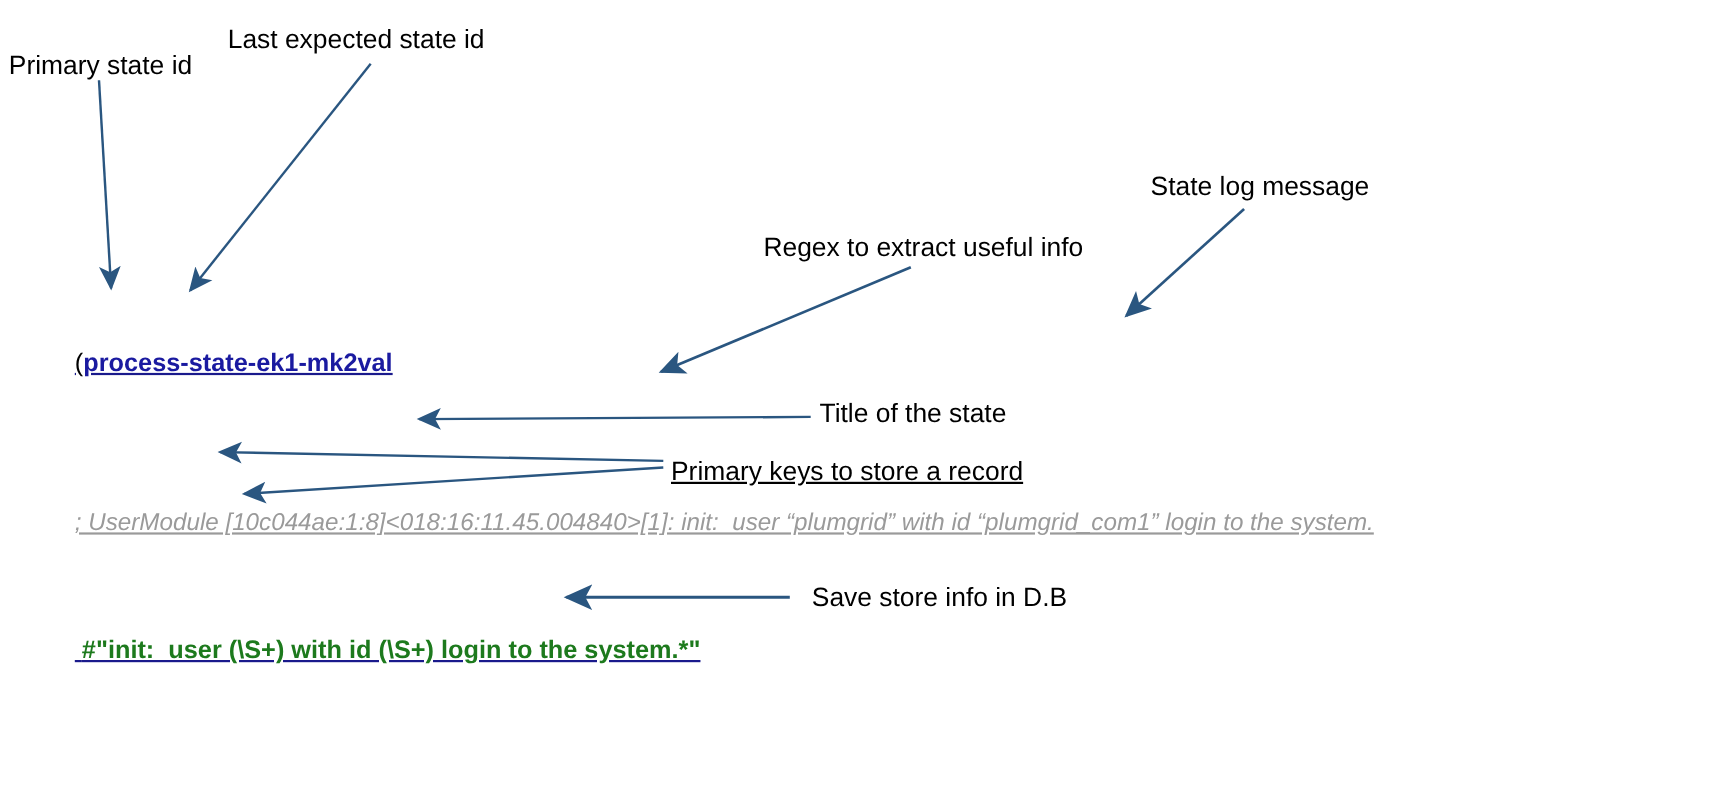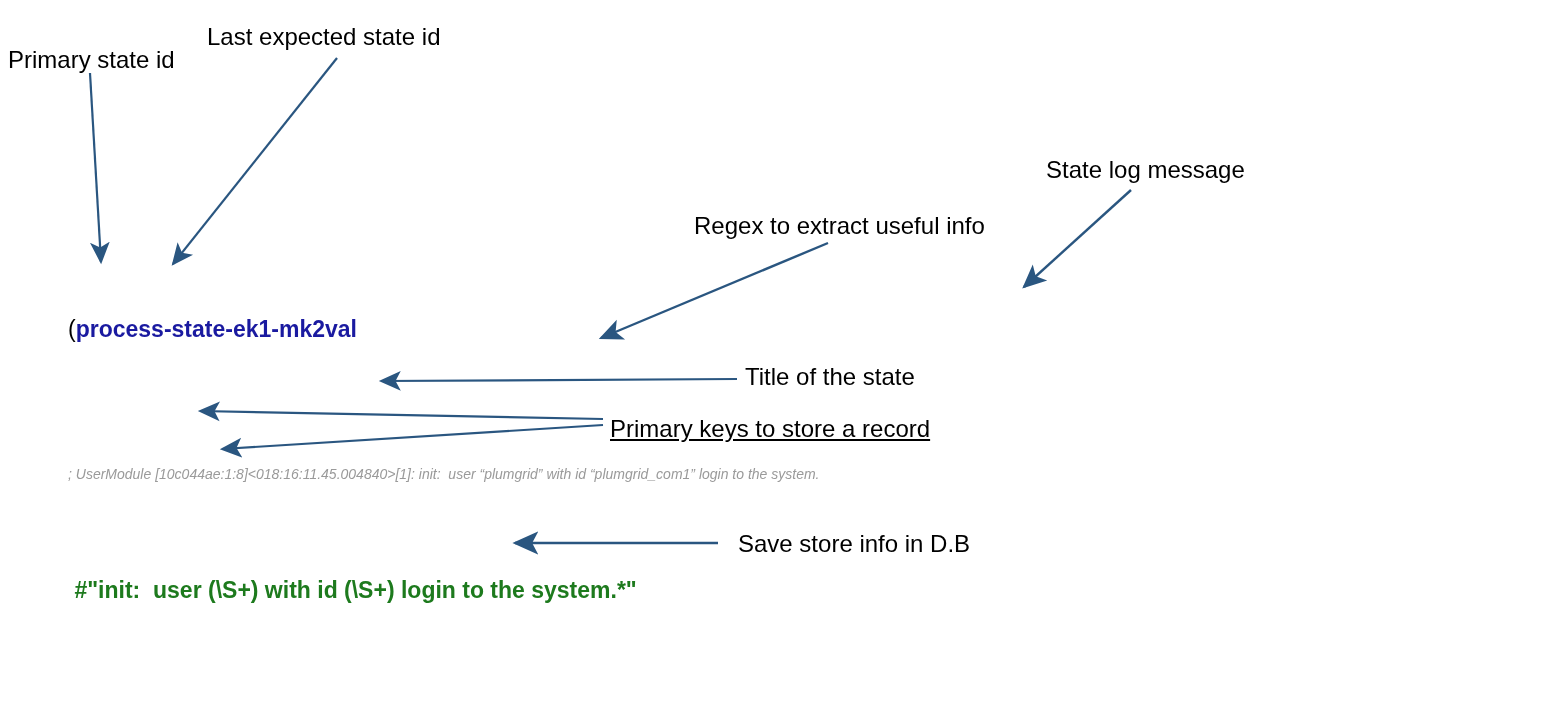--- a/index.html
+++ b/index.html
@@ -40,28 +40,28 @@
   #code {
     position: absolute;
     left: 68px;
     top: 228px;
     font-family: "Liberation Sans", sans-serif;
     font-size: 23px;
     line-height: 29px;
     white-space: pre;
     color: #1a1a8c;
   }
-  .cl { display: block; white-space: pre; }
+  .cl { display: block; white-space: pre; text-decoration: underline; }
 
   .paren      { color: #000000; }
   .sym        { color: #2b2b9e; }
   .head       { color: #1a1aa0; font-weight: bold; }
   .num        { color: #2020ff; }
   .brkt       { color: #000000; }
-  .comment    { color: #9a9a9a; font-style: italic; font-size: 14px; }
+  .comment    { color: #9a9a9a; font-style: italic; font-size: 22px; }
   .regex      { color: #1d7a1d; font-weight: bold; }
 </style>
 </head>
 <body>
 
 <div id="canvas">
 
   <svg id="arrows" viewBox="0 0 1568 726" xmlns="http://www.w3.org/2000/svg">
     <defs>
       <marker id="ah" markerWidth="11" markerHeight="11" refX="9" refY="5.5" orient="auto" markerUnits="strokeWidth">

